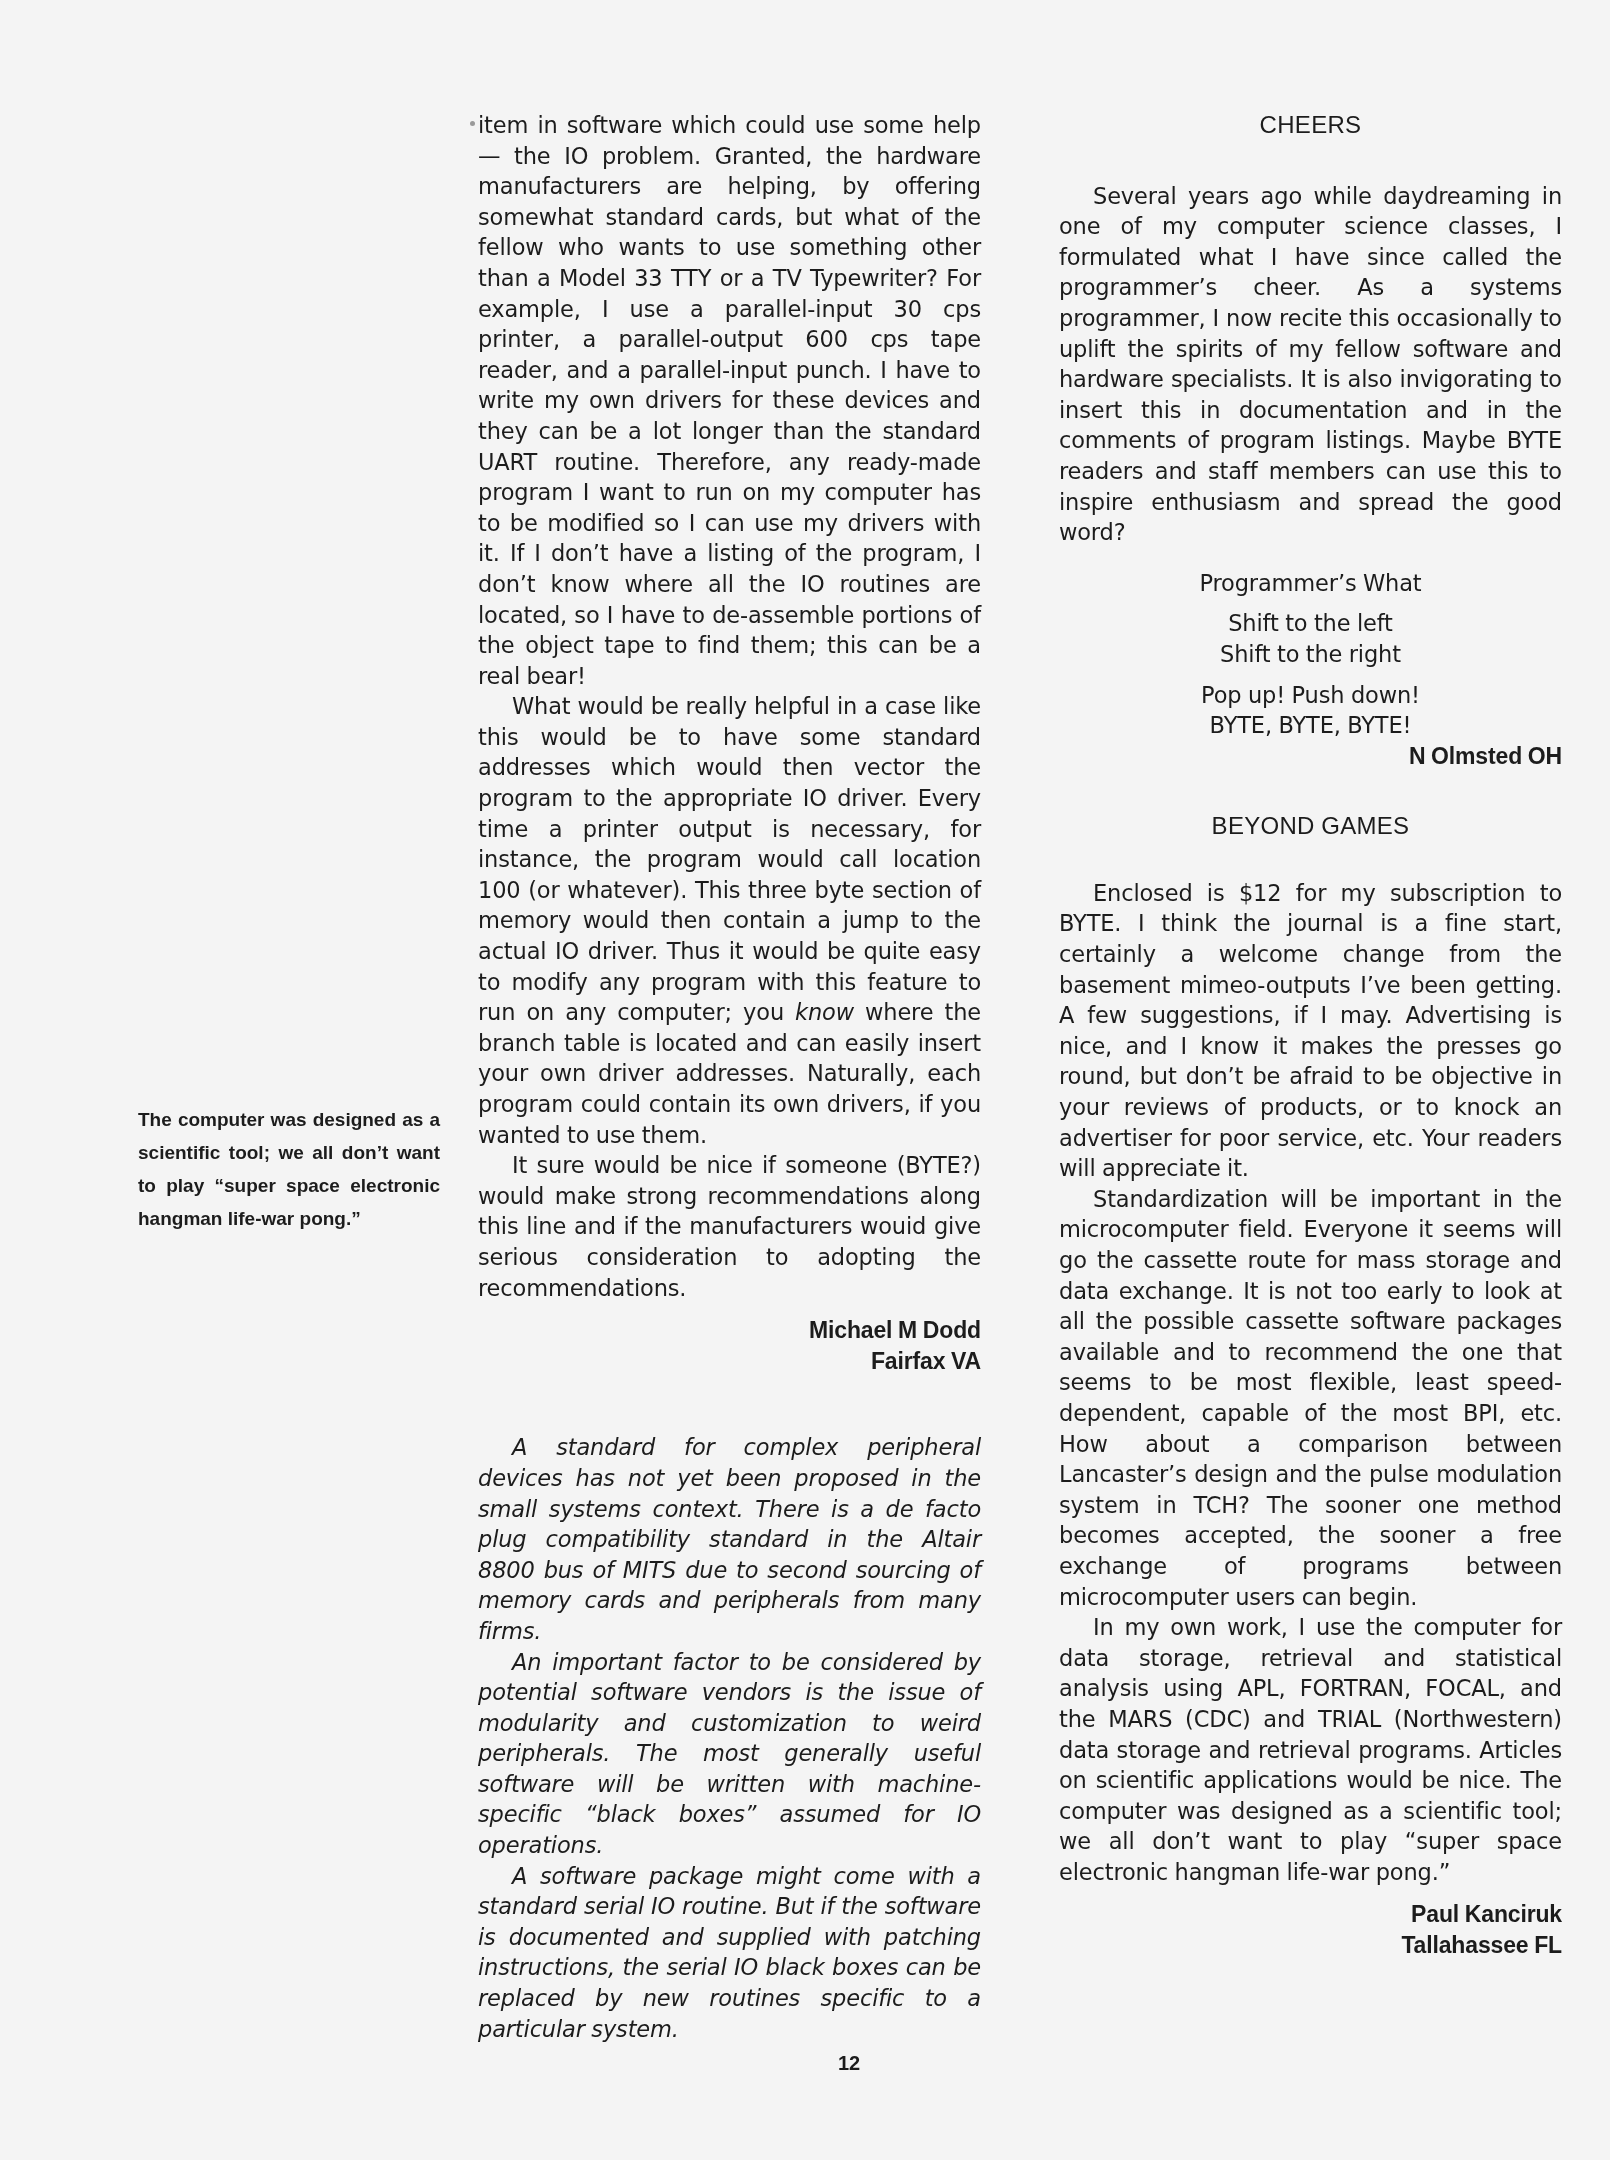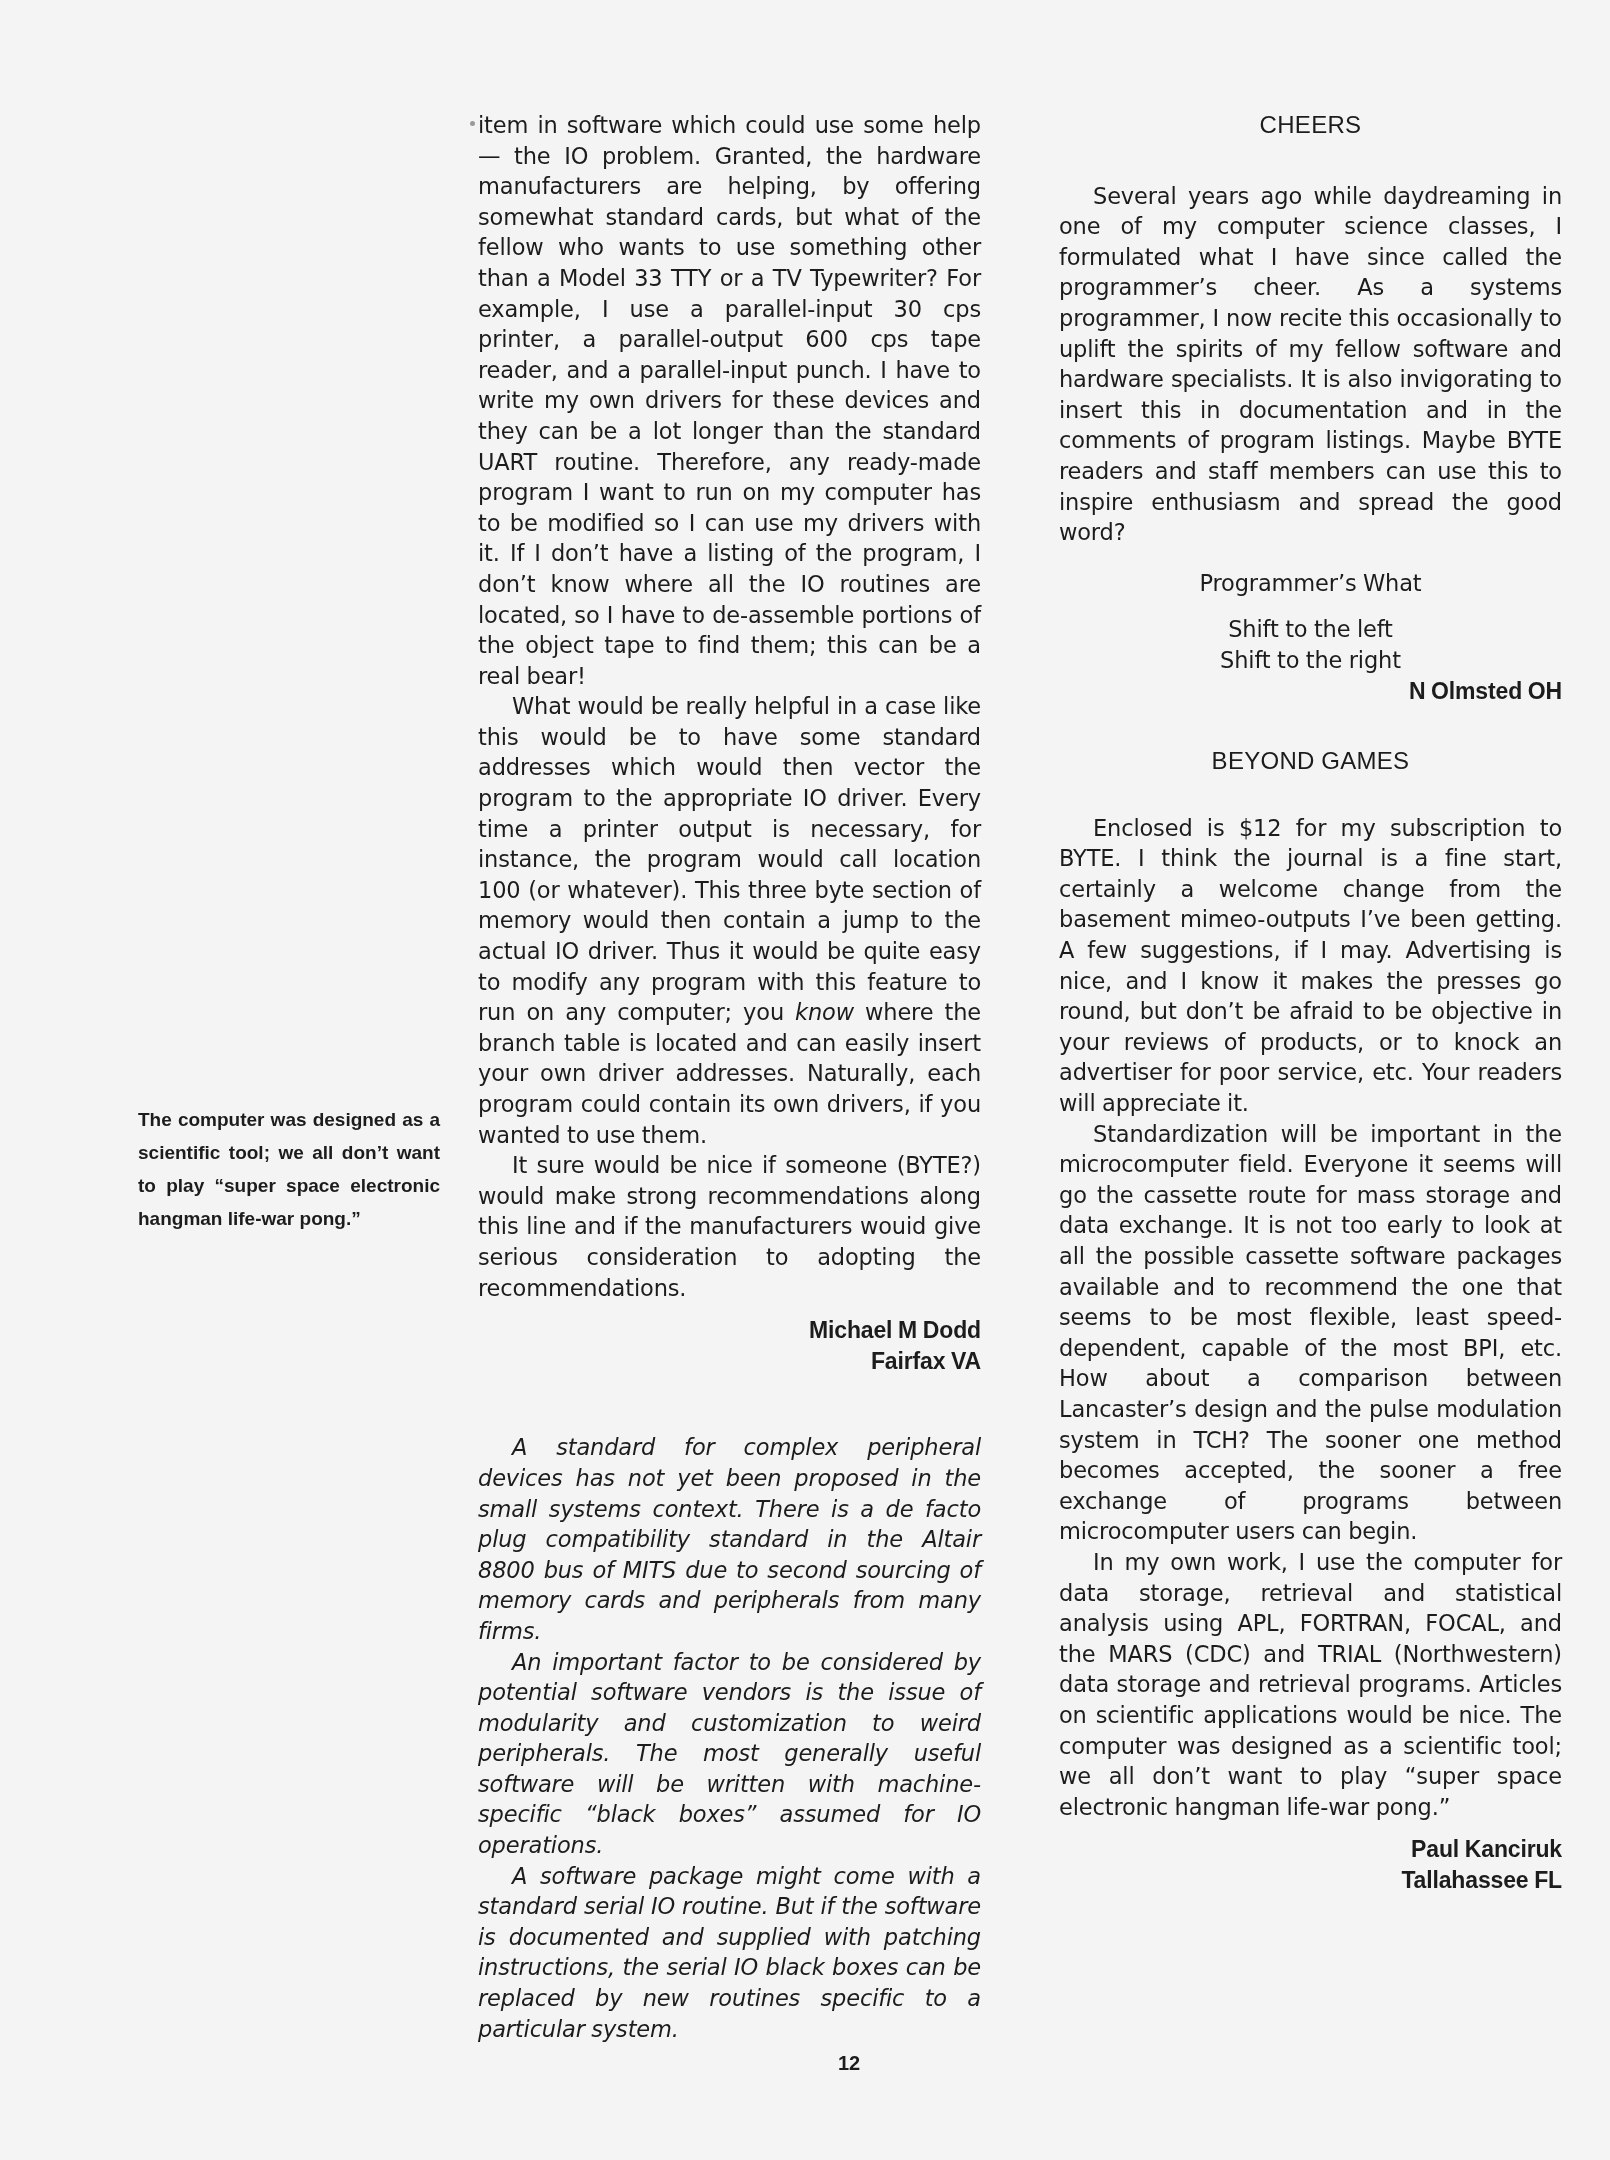--- a/index.html
+++ b/index.html
@@ -91,23 +91,27 @@
   </div>
 </div>
 
 <div id="col-right" class="col">
   <div>
     <p class="heading">CHEERS</p>
     <p class="indent" style="margin-top:40px">Several years ago while daydreaming in one of my computer science classes, I formulated what I have since called the programmer’s cheer. As a systems programmer, I now recite this occasionally to uplift the spirits of my fellow software and hardware specialists. It is also invigorating to insert this in documentation and in the comments of program listings. Maybe BYTE readers and staff members can use this to inspire enthusiasm and spread the good word?</p>
 
     <div class="poem" style="margin-top:20px">
       <div>Programmer’s What</div>
-      <div style="margin-top:16px">
+      <div style="margin-top:10px">
         <div>Shift to the left</div>
         <div>Shift to the right</div>
+      </div>
+      <div style="margin-top:10px">
+        <div>Pop up! Push down!</div>
+        <div>BYTE, BYTE, BYTE!</div>
       </div>
     </div>
 
     <p class="signature">N Olmsted OH</p>
   </div>
 
   <div style="margin-top:40px">
     <p class="heading">BEYOND GAMES</p>
     <p class="indent" style="margin-top:36px">Enclosed is $12 for my subscription to BYTE. I think the journal is a fine start, certainly a welcome change from the basement mimeo-outputs I’ve been getting. A few suggestions, if I may. Advertising is nice, and I know it makes the presses go round, but don’t be afraid to be objective in your reviews of products, or to knock an advertiser for poor service, etc. Your readers will appreciate it.</p>
     <p class="indent">Standardization will be important in the microcomputer field. Everyone it seems will go the cassette route for mass storage and data exchange. It is not too early to look at all the possible cassette software packages available and to recommend the one that seems to be most flexible, least speed-dependent, capable of the most BPI, etc. How about a comparison between Lancaster’s design and the pulse modulation system in TCH? The sooner one method becomes accepted, the sooner a free exchange of programs between microcomputer users can begin.</p>

